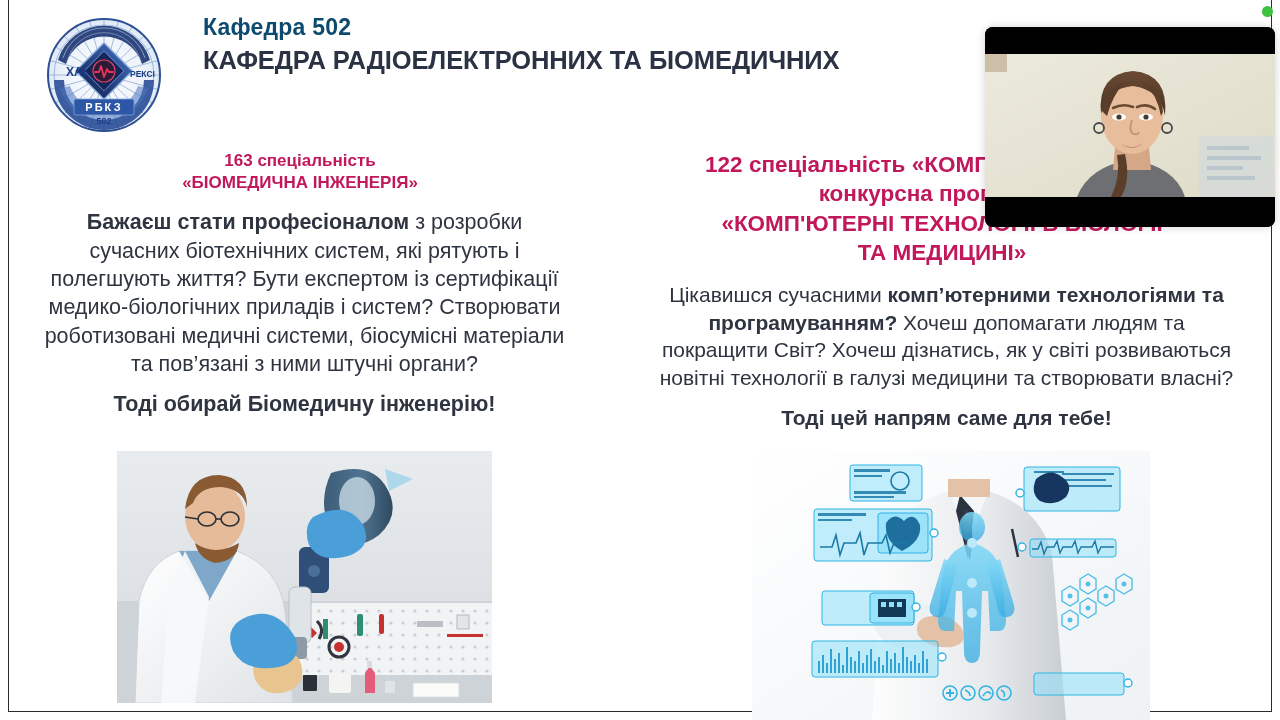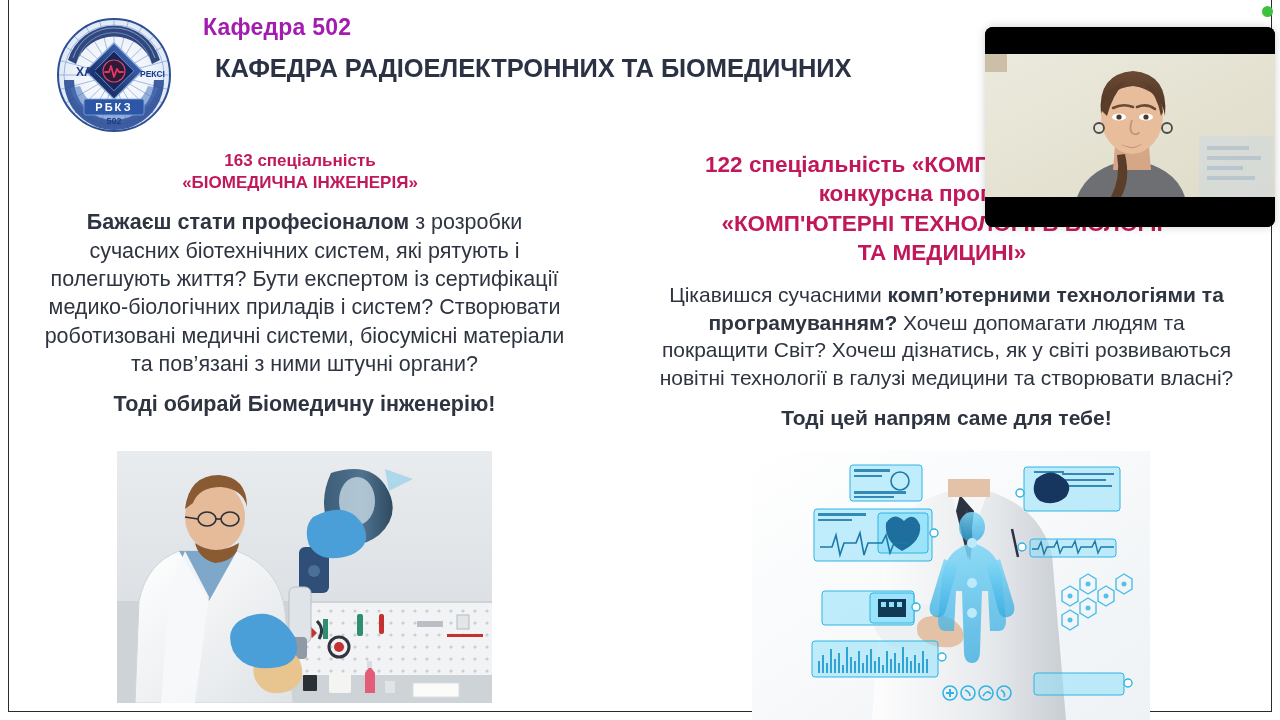--- a/index.html
+++ b/index.html
@@ -2,27 +2,27 @@
 <html><head>
 <meta charset="utf-8">
 <style>
   html,body{margin:0;padding:0;background:#ffffff;}
   body{width:1280px;height:720px;overflow:hidden;font-family:"Liberation Sans",sans-serif;}
 
   .slide{position:absolute;left:0;top:0;width:1280px;height:720px;background:#ffffff;overflow:hidden;}
   .slide-border{position:absolute;left:8px;top:0;width:1264px;height:712px;border-left:1px solid #2b2b2b;border-right:1px solid #2b2b2b;border-bottom:1px solid #2b2b2b;box-sizing:border-box;pointer-events:none;}
 
   
-  .logo{position:absolute;left:44px;top:14px;width:140px;height:122px;}
+  .logo{position:absolute;left:34px;top:14px;width:140px;height:122px;}
   .logo svg{display:block;width:140px;height:122px;}
 
   
   .header{position:absolute;left:203px;top:14px;width:790px;}
-  .kaf-sub{font-size:23px;font-weight:bold;color:#a21caf;letter-spacing:.2px;line-height:1.15;margin:0 0 4px 0;}
-  .kaf-title{font-size:25.5px;font-weight:bold;color:#2a3244;line-height:1.28;letter-spacing:-0.1px;margin:12px;}
+  .kaf-sub{font-size:23px;font-weight:bold;color:#0c4a6e;letter-spacing:.2px;line-height:1.15;margin:0 0 4px 0;}
+  .kaf-title{font-size:25.5px;font-weight:bold;color:#2a3244;line-height:1.28;letter-spacing:-0.1px;margin:0;}
 
   
   .col{position:absolute;top:150px;}
   .col-left{left:30px;width:540px;}
   .col-right{left:648px;width:588px;}
 
   .spec-head{color:#c0185a;font-weight:bold;text-align:center;line-height:1.3;margin:0;}
   .col-left .spec-head{font-size:17px;}
   .col-right .spec-head{font-size:22.5px;}
 

